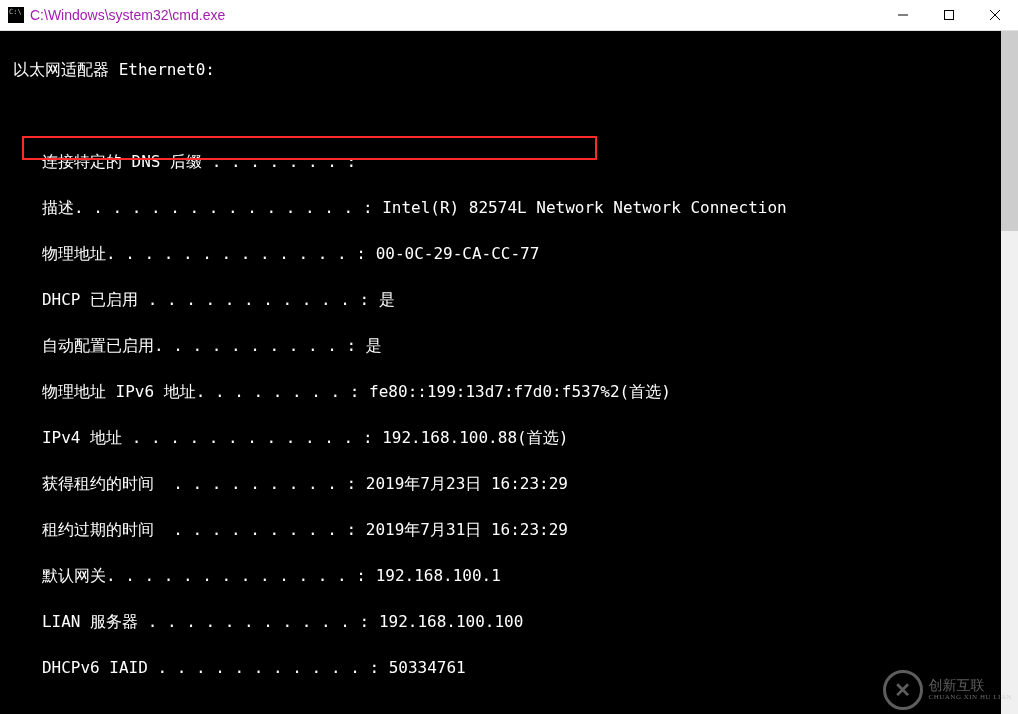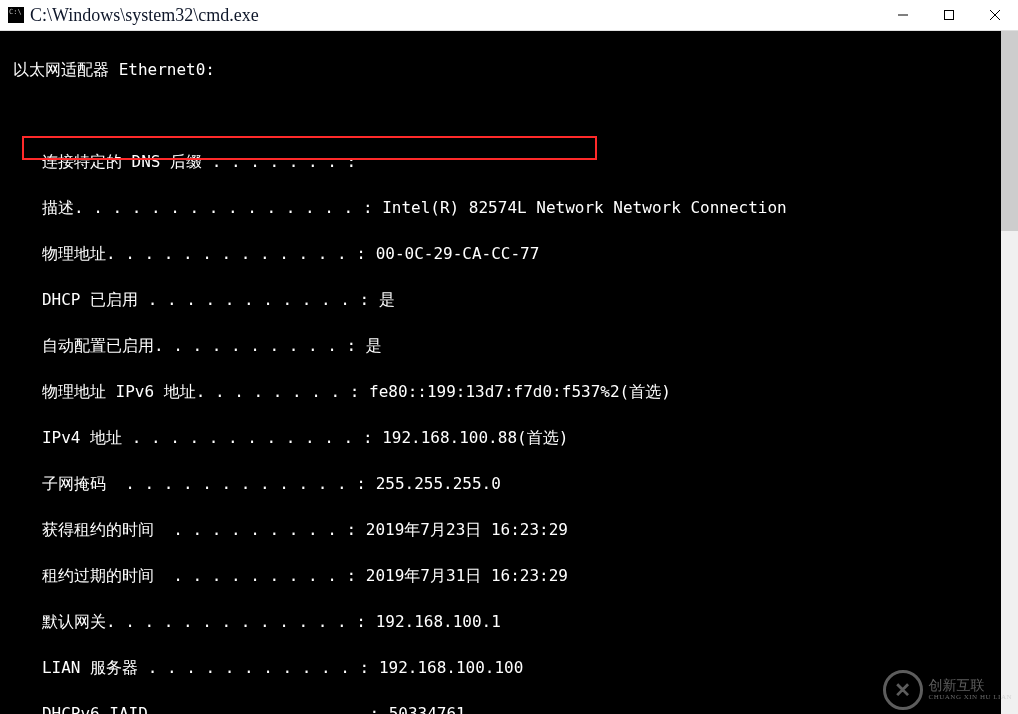--- a/index.html
+++ b/index.html
@@ -34,23 +34,23 @@
   position: relative;
 }
 .titlebar-icon::after {
   content: "C:\\";
   color: #bbb;
   font-size: 7px;
   position: absolute;
   top: 1px; left: 1px;
 }
 .titlebar-title {
-  font-family: Liberation Serif, serif;
-  font-size: 18px;
-  color: #0f172a;
+  font-family: Liberation Sans, sans-serif;
+  font-size: 14px;
+  color: #a21caf;
   flex: 1;
 }
 .titlebar-controls {
   display: flex;
 }
 .titlebar-btn {
   width: 46px;
   height: 31px;
   display: flex;
   align-items: center;
@@ -155,21 +155,20 @@
   <div class="console">
 <span class="ln">以太网适配器 Ethernet0:</span>
 <span class="ln"> </span>
 <span class="ln"><span>   连接特定的 DNS 后缀 . . . . . . . : </span><span></span></span>
 <span class="ln"><span>   描述. . . . . . . . . . . . . . . : </span><span>Intel(R) 82574L Network Network Connection</span></span>
 <span class="ln"><span>   物理地址. . . . . . . . . . . . . : </span><span>00-0C-29-CA-CC-77</span></span>
 <span class="ln"><span>   DHCP 已启用 . . . . . . . . . . . : </span><span>是</span></span>
 <span class="ln"><span>   自动配置已启用. . . . . . . . . . : </span><span>是</span></span>
 <span class="ln"><span>   物理地址 IPv6 地址. . . . . . . . : </span><span>fe80::199:13d7:f7d0:f537%2(首选)</span></span>
 <span class="ln"><span>   IPv4 地址 . . . . . . . . . . . . : </span><span>192.168.100.88(首选)</span></span>
-<span class="ln"><span>   子网掩码  . . . . . . . . . . . . : </span><span>255.255.255.0</span></span>
 <span class="ln"><span>   获得租约的时间  . . . . . . . . . : </span><span>2019年7月23日 16:23:29</span></span>
 <span class="ln"><span>   租约过期的时间  . . . . . . . . . : </span><span>2019年7月31日 16:23:29</span></span>
 <span class="ln"><span>   默认网关. . . . . . . . . . . . . : </span><span>192.168.100.1</span></span>
 <span class="ln"><span>   LIAN 服务器 . . . . . . . . . . . : </span><span>192.168.100.100</span></span>
 <span class="ln"><span>   DHCPv6 IAID . . . . . . . . . . . : </span><span>50334761</span></span>
 
 
 
 
 

